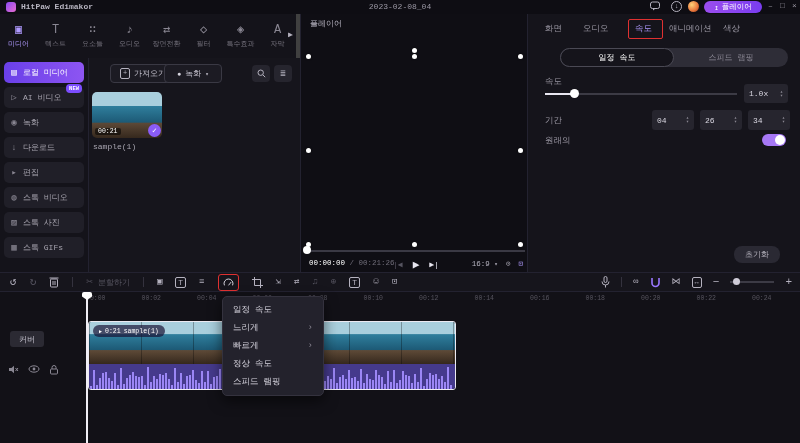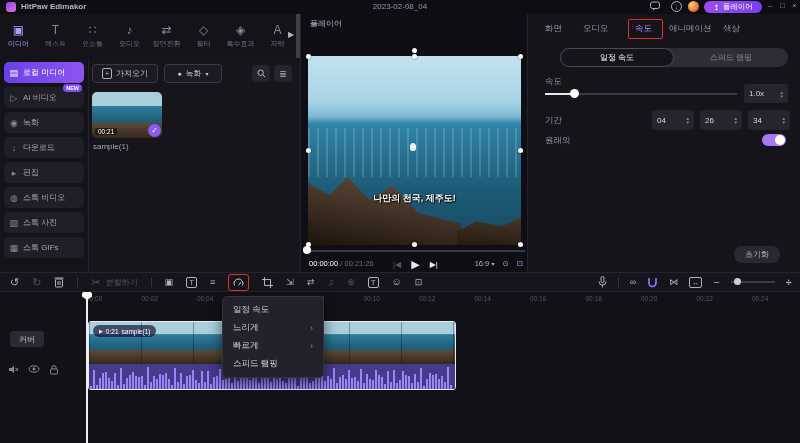--- a/index.html
+++ b/index.html
@@ -1,17 +1,17 @@
 <!DOCTYPE html>
 <html><head>
 <meta charset="utf-8">
 <style>
   html,body{margin:0;padding:0;background:#000;}
   .app{position:relative;width:800px;height:443px;background:#404040;overflow:hidden;
-       font-family:Liberation Sans, sans-serif;color:#c8c5d0;
+       font-family:Liberation Mono, monospace;color:#c8c5d0;
        -webkit-font-smoothing:antialiased;}
   
   .titlebar{position:absolute;left:0;top:0;width:800px;height:14px;background:#0e0d13;font-size:8px;}
   .logo{position:absolute;left:6px;top:2px;width:10px;height:10px;border-radius:3px;
         background:linear-gradient(135deg,#8a4af3,#e86bd0);}
   .appname{position:absolute;left:21px;top:2px;color:#b9b6c2;font-weight:bold;}
   .menu-item{position:absolute;top:18px;color:#8a8793;}
   .proj-title{position:absolute;left:360px;top:2px;width:80px;text-align:center;color:#9a97a3;}
   .tb-icon{position:absolute;top:1px;width:13px;height:11px;color:#b5b2bf;text-align:center;line-height:11px;font-size:9px;}
   .avatar{position:absolute;left:688px;top:1px;width:11px;height:11px;border-radius:50%;
@@ -236,21 +236,21 @@
         <span class="s-ico">▨</span>
         <span>스톡 사진</span>
       </div>
     <div class="side-item" style="top:179px">
         <span class="s-ico">▦</span>
         <span>스톡 GIFs</span>
       </div>
   </div>
 
   <div class="media-content">
-    <div class="m-btn" style="left:3px;width:66px">
+    <div class="m-btn" style="left:21px;width:66px">
         <span class="ti-box" style="font-size:7px">+</span>
         <span>가져오기</span>
       </div>
     <div class="m-btn" style="left:75px;width:58px">
         <span style="font-size:7px;color:#d8d6e0">●</span>
         <span>녹화</span>
         <span style="font-size:6px">▾</span>
       </div>
     <div class="m-sq" style="left:163px">
       <svg width="9" height="9" viewBox="0 0 9 9">
@@ -261,27 +261,20 @@
     <div class="m-sq" style="left:185px;font-size:9px">≣</div>
     <div class="thumb">
       <span class="thumb-dur">00:21</span>
       <span class="thumb-check">✓</span>
     </div>
     <span class="thumb-name">sample(1)</span>
   </div>
 
   <div class="player">
     <span class="player-title">플레이어</span>
-    <div class="canvas">
-      <div class="sparkle"></div>
-      <div class="rocks"></div>
-      <div class="rock2"></div>
-      <div class="gull"></div>
-      <div class="caption">나만의 천국, 제주도!</div>
-    </div>
 
     <div class="handle" style="left:5px;top:40px"></div>
     <div class="handle" style="left:111px;top:34px"></div>
     <div class="handle" style="left:111px;top:40px"></div>
     <div class="handle" style="left:217px;top:40px"></div>
     <div class="handle" style="left:5px;top:134px"></div>
     <div class="handle" style="left:217px;top:134px"></div>
     <div class="handle" style="left:5px;top:228px"></div>
     <div class="handle" style="left:111px;top:228px"></div>
     <div class="handle" style="left:217px;top:228px"></div>
@@ -598,17 +591,20 @@
         </div>
       <div class="sm-item">
           <span>느리게</span>
           <span class="sm-arrow">›</span>
         </div>
       <div class="sm-item">
           <span>빠르게</span>
           <span class="sm-arrow">›</span>
         </div>
       <div class="sm-item">
+          <span>정상 속도</span>
+        </div>
+      <div class="sm-item">
           <span>스피드 램핑</span>
         </div>
     </div>
   </div>
 </div>
 
 </body></html>

